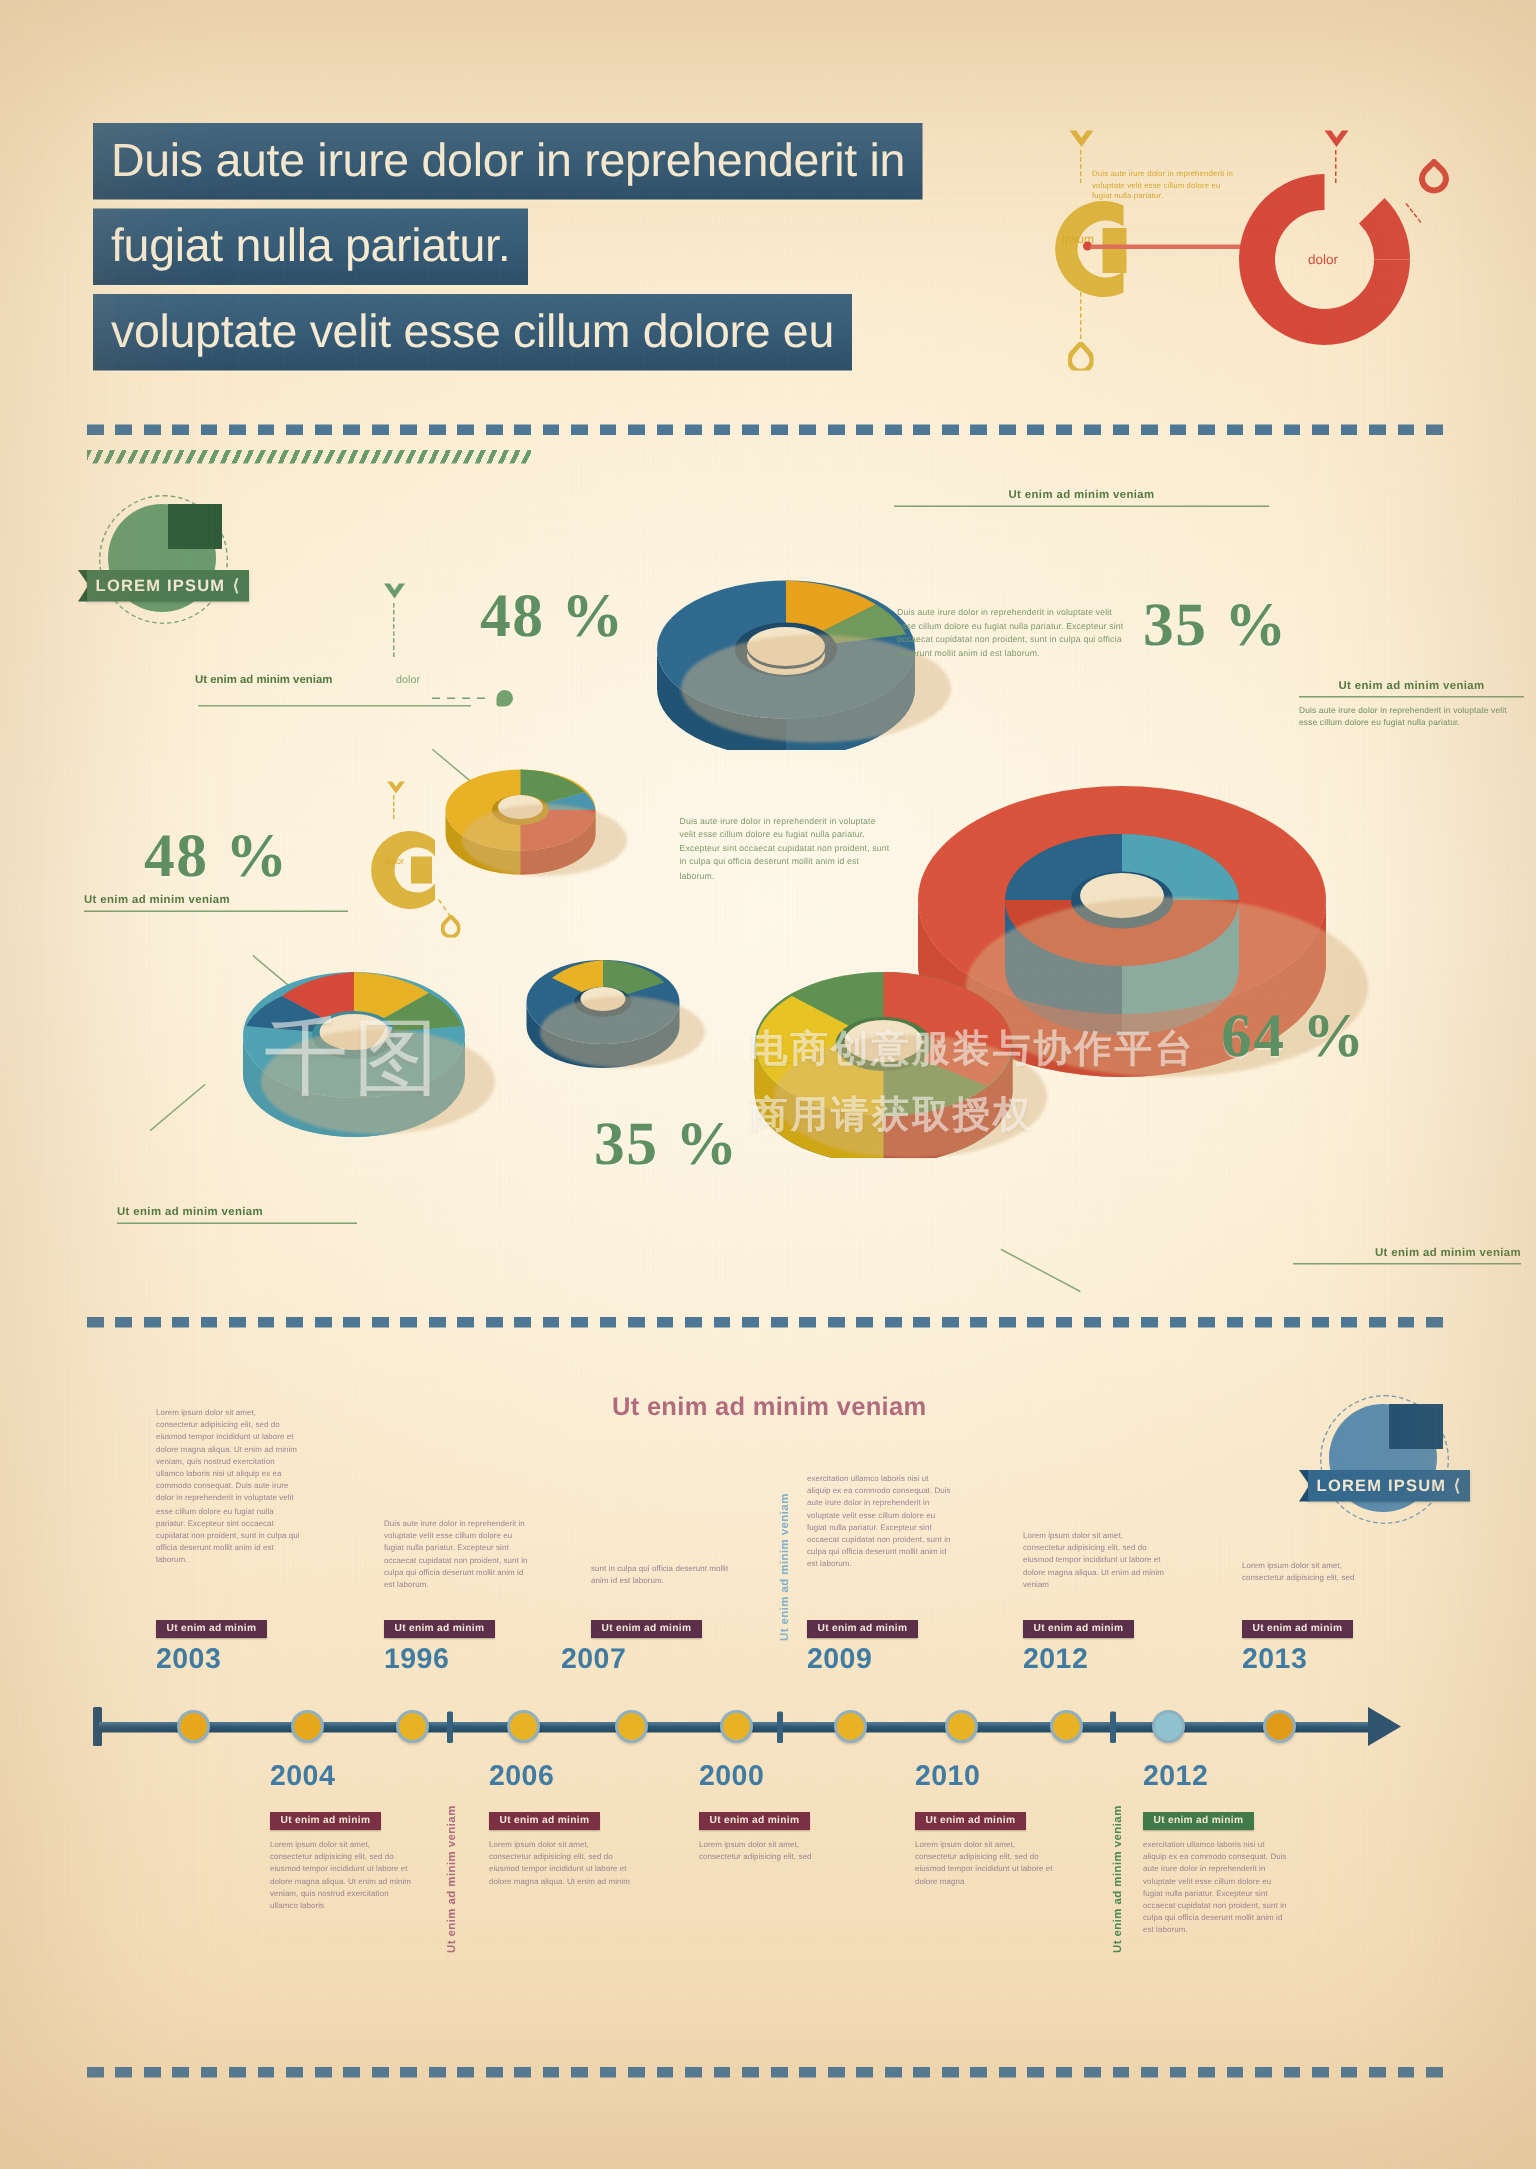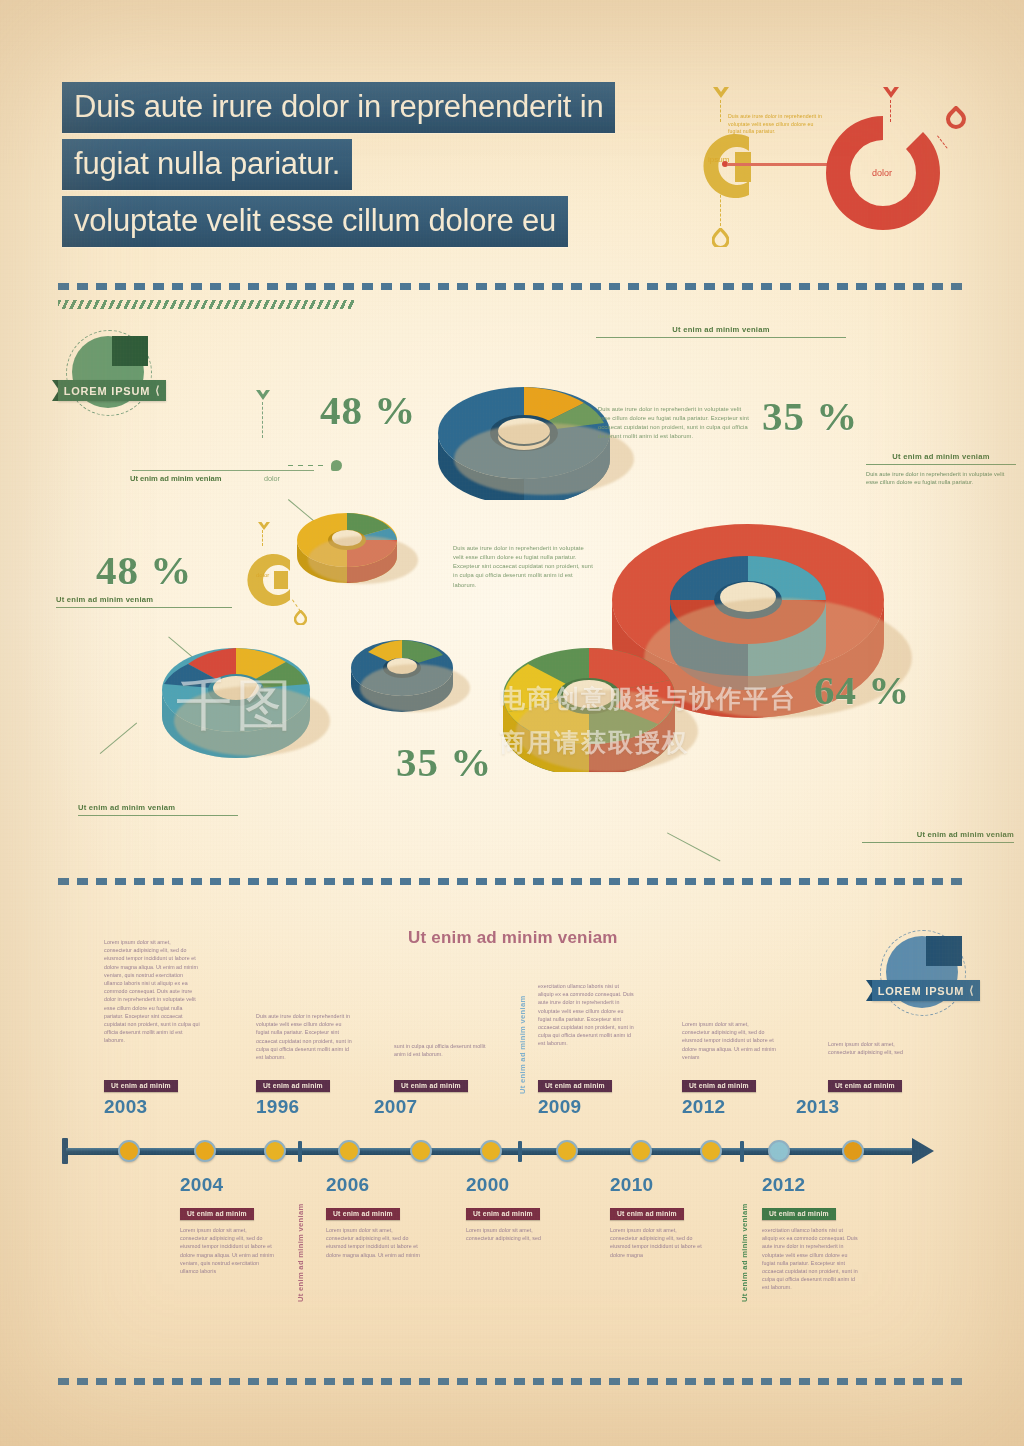--- a/index.html
+++ b/index.html
@@ -237,21 +237,21 @@
     <div class="rule"></div>
   </div>
 
   <div style="position:absolute;left:254px;top:388px;">
     <svg width="18" height="13" viewBox="0 0 18 13">
         <path d="M2 1 L9 11 L16 1 L12 1 L9 5.5 L6 1 Z" fill="#6a9b6f"></path>
       </svg>
   </div>
   <div style="position:absolute;left:262px;top:402px;height:36px;border-left:1.6px dashed #7fa47f;"></div>
 
-  <div style="position:absolute;left:130px;top:467px;text-align:center;">
+  <div style="position:absolute;left:130px;top:442px;text-align:center;">
     <span class="ttl" style="font-size:7.6px;font-weight:bold;color:#51783f;">Ut enim ad minim veniam</span>
     <span style="font-size:7.2px;color:#83a477;margin-left:38px;">dolor</span>
   </div>
   <div class="dashlead" style="left:288px;top:465px;width:40px;"></div>
   <div class="dotmark" style="left:331px;top:460px;"></div>
   <div class="leader" style="left:132px;top:470px;width:182px;border-bottom-width:1px;"></div>
   <div class="leader" style="left:313px;top:470px;width:38px;height:38px;border-bottom-width:1px;transform:rotate(40deg);transform-origin:top left;"></div>
 
   <div class="pct" style="left:320px;top:386px;">48 %</div>
 
@@ -473,21 +473,21 @@
     <span class="tl-chip" style="background:#5b2f4a;">Ut enim ad minim</span>
   </div>
   <div class="tl-year" style="left:682px;top:1096px;">2012</div>
 
   <div class="tl-col" style="left:828px;top:1040px;">
     <div class="txt">Lorem ipsum dolor sit amet, consectetur adipisicing elit, sed</div>
   </div>
   <div style="position:absolute;left:828px;top:1074px;">
     <span class="tl-chip" style="background:#5b2f4a;">Ut enim ad minim</span>
   </div>
-  <div class="tl-year" style="left:796px;top:1096px;">2013</div>
+  <div class="tl-year" style="left:828px;top:1096px;">2013</div>
 
   <div class="tl-cap" style="left:62px;top:1138px;height:26px;"></div>
   <div class="tl-axis" style="left:66px;top:1148px;width:848px;"></div>
   <div class="tl-arrow" style="left:912px;top:1138px;"></div>
   <div class="tl-tick" style="left:298px;top:1141px;height:21px;"></div>
   <div class="tl-tick" style="left:518px;top:1141px;height:21px;"></div>
   <div class="tl-tick" style="left:740px;top:1141px;height:21px;"></div>
 
   <div class="tl-dot" style="left:118px;top:1140px;background:#e8a81c;"></div>
   <div class="tl-dot" style="left:194px;top:1140px;background:#e8a81c;"></div>

